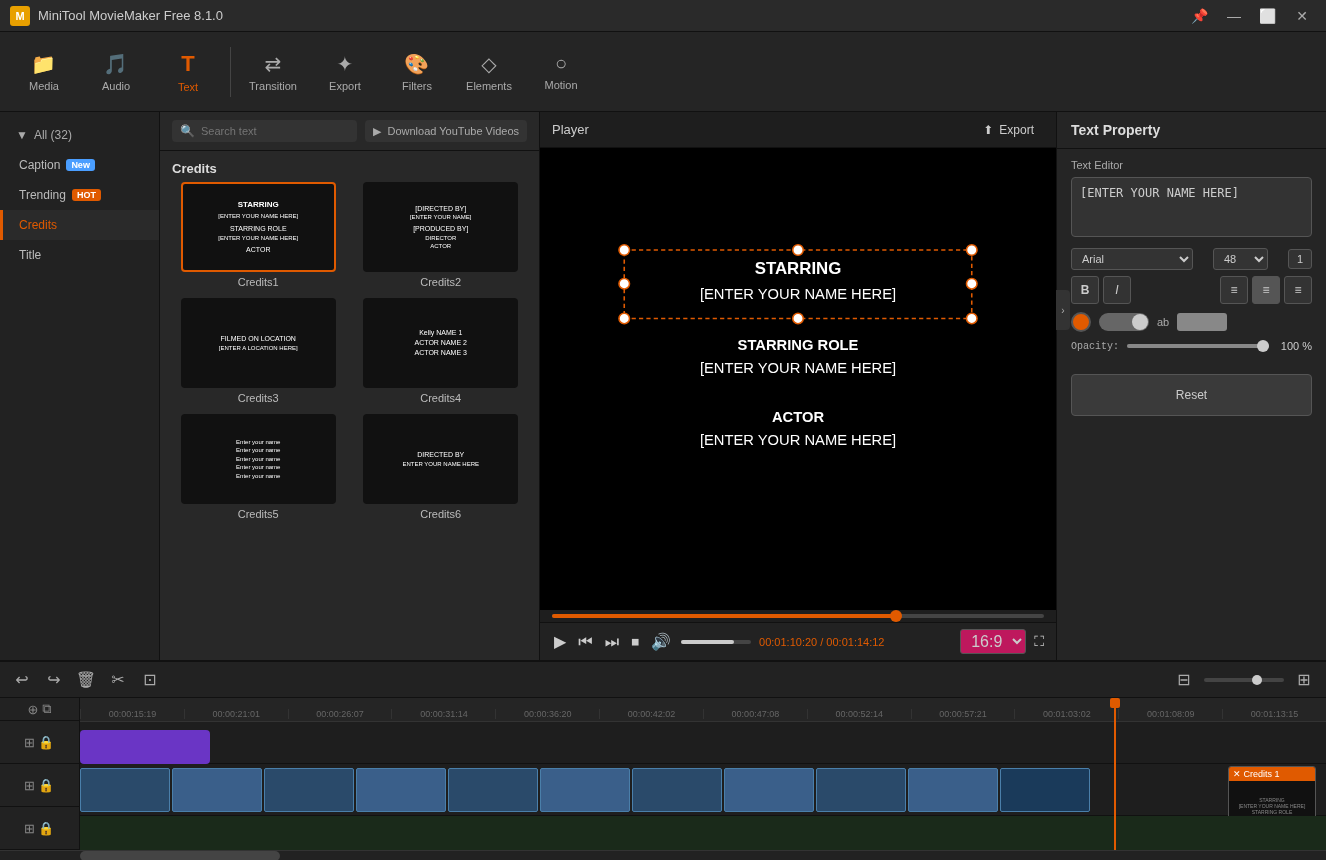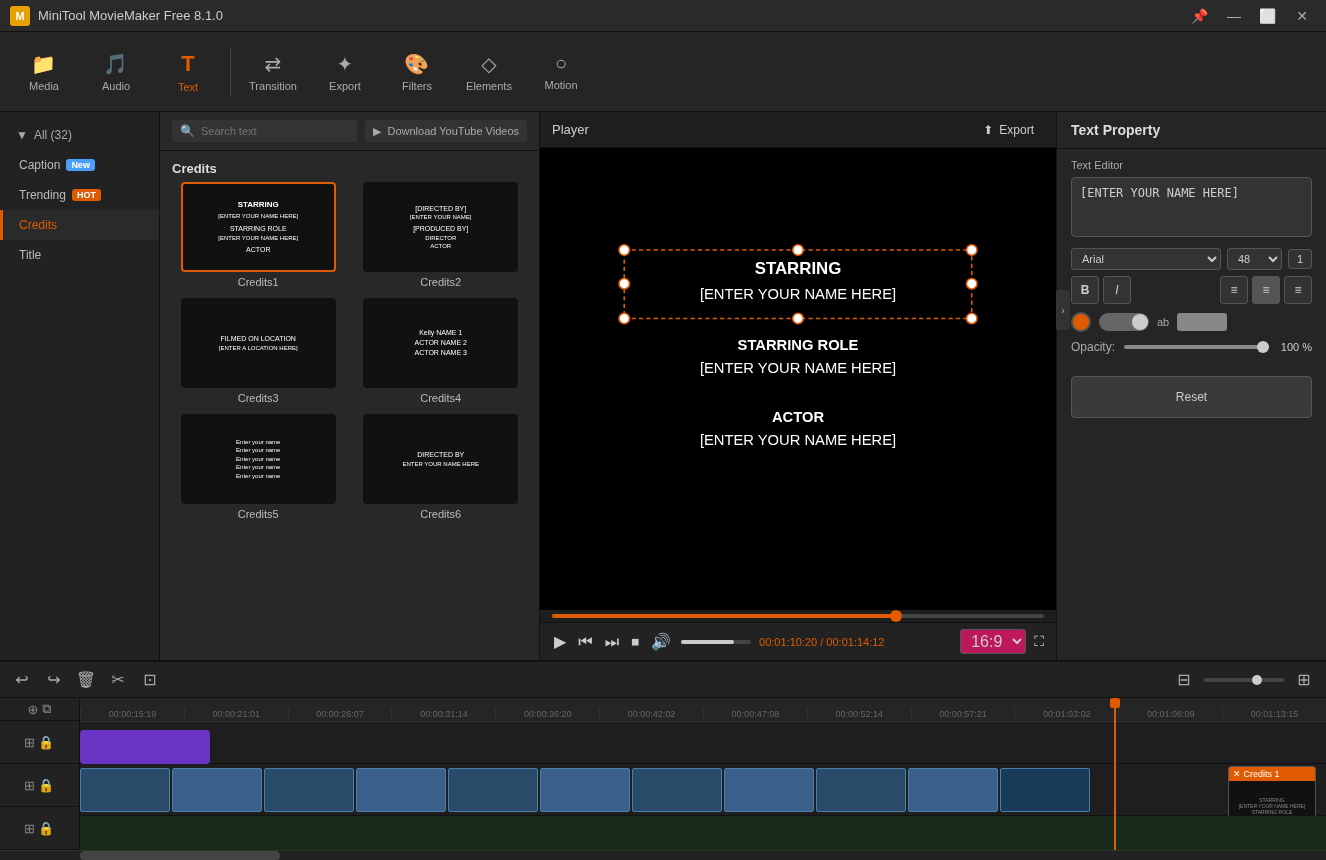--- a/index.html
+++ b/index.html
@@ -62,35 +62,35 @@
     .volume-fill { height: 100%; background: #ccc; border-radius: 2px; width: 75%; }
     .aspect-select { background: #be185d; border: 1px solid #555; color: #ccc; font-size: 16px; padding: 2px 6px; border-radius: 3px; cursor: pointer; }
     .fullscreen-btn { background: transparent; border: none; color: #ccc; cursor: pointer; font-size: 14px; }
 
     
     .right-panel { width: 270px; background: #252525; border-left: 1px solid #111; overflow-y: auto; }
     .right-panel-header { padding: 10px 14px; border-bottom: 1px solid #111; font-size: 14px; color: #ddd; font-weight: bold; }
     .text-editor-section { padding: 10px 14px; }
     .text-editor-label { font-size: 11px; color: #aaa; margin-bottom: 6px; }
     .text-editor-input { width: 100%; background: #333; border: 1px solid #555; color: #ccc; padding: 8px; font-size: 12px; border-radius: 4px; min-height: 60px; resize: none; outline: none; }
-    .format-row { display: flex; align-items: center; gap: 6px; margin-top: 8px; }
+    .format-row { display: flex; align-items: center; gap: 20px; margin-top: 8px; }
     .font-select { background: #333; border: 1px solid #555; color: #ccc; font-size: 11px; padding: 3px 6px; border-radius: 3px; flex: 1; cursor: pointer; }
     .size-select { background: #333; border: 1px solid #555; color: #ccc; font-size: 11px; padding: 3px 6px; border-radius: 3px; width: 55px; cursor: pointer; }
     .list-btn { background: #333; border: 1px solid #555; color: #ccc; font-size: 11px; padding: 3px 8px; border-radius: 3px; cursor: pointer; }
     .format-btns { display: flex; gap: 4px; margin-top: 6px; }
     .fmt-btn { background: #333; border: 1px solid #555; color: #ccc; font-size: 12px; width: 28px; height: 28px; border-radius: 3px; cursor: pointer; display: flex; align-items: center; justify-content: center; }
     .fmt-btn.bold { font-weight: bold; }
     .fmt-btn.italic { font-style: italic; }
     .color-row { display: flex; align-items: center; gap: 8px; margin-top: 8px; }
     .color-picker-btn { width: 20px; height: 20px; background: #e05a00; border-radius: 50%; border: 2px solid #555; cursor: pointer; }
     .color-toggle { width: 50px; height: 18px; background: #666; border-radius: 9px; position: relative; cursor: pointer; }
     .color-toggle-handle { width: 16px; height: 16px; background: #ccc; border-radius: 50%; position: absolute; top: 1px; right: 1px; }
     .text-label { color: #aaa; font-size: 11px; }
     .opacity-row { display: flex; align-items: center; gap: 8px; margin-top: 8px; }
-    .opacity-label { color: #aaa; font-size: 12px; min-width: 45px; }
+    .opacity-label { color: #aaa; font-size: 10px; min-width: 45px; font-family: Liberation Mono, monospace; }
     .opacity-slider { flex: 1; height: 4px; background: #444; border-radius: 2px; position: relative; }
     .opacity-fill { height: 100%; background: #888; border-radius: 2px; width: 100%; }
     .opacity-handle { width: 12px; height: 12px; background: #ccc; border-radius: 50%; position: absolute; top: -4px; right: 0; }
     .opacity-value { color: #ccc; font-size: 11px; min-width: 35px; text-align: right; }
     .reset-btn { margin: 12px 14px; width: calc(100% - 28px); padding: 13px; background: #3a3a3a; border: 1px solid #555; color: #ccc; cursor: pointer; border-radius: 4px; font-size: 12px; }
 
     
     .timeline { height: 200px; background: #1c1c1c; border-top: 2px solid #111; display: flex; flex-direction: column; }
     .timeline-toolbar { height: 36px; background: #222; display: flex; align-items: center; padding: 0 8px; gap: 6px; border-bottom: 1px solid #111; justify-content: space-between; }
     .timeline-tools-left { display: flex; gap: 4px; }

